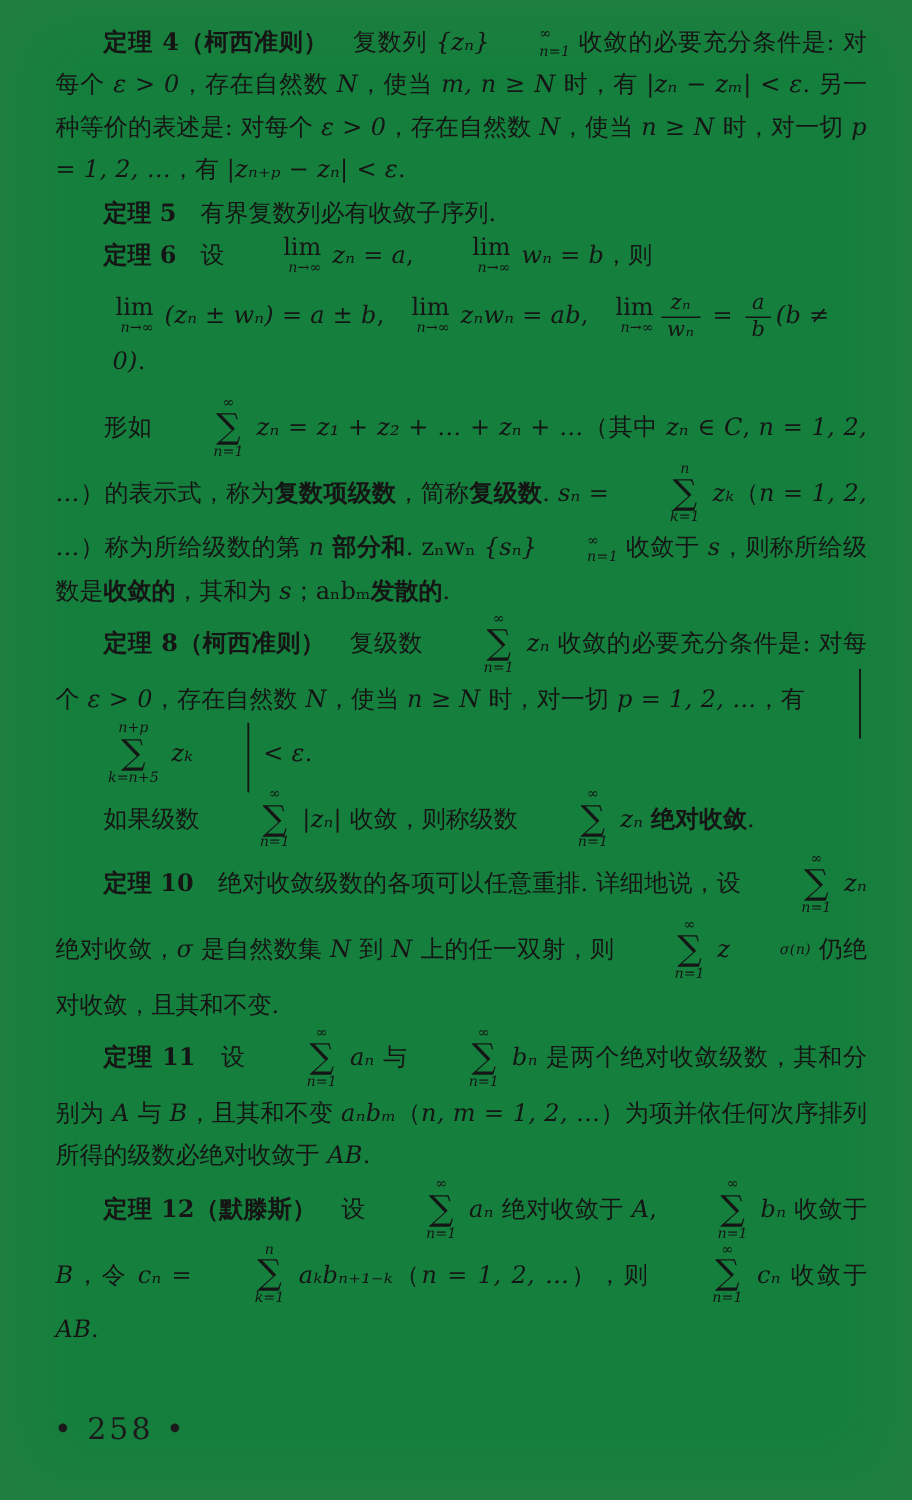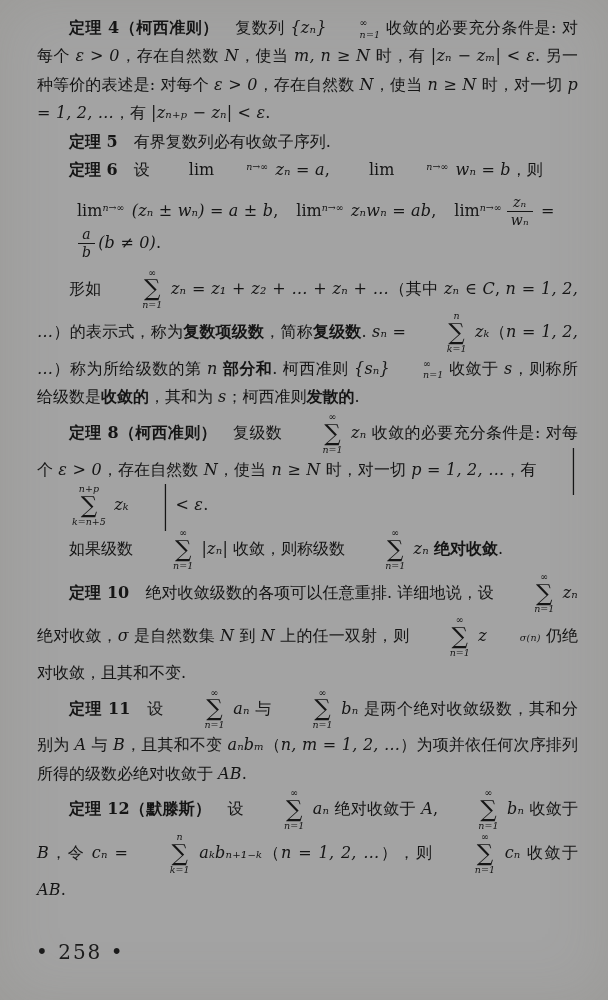--- a/index.html
+++ b/index.html
@@ -2,35 +2,35 @@
 <html><head>
 <meta charset="utf-8">
 <style>
   html,body{margin:0;padding:0;}
   body{
     width:608px;height:1000px;background:#e9e7e2;
     font-family:"DejaVu Serif","Liberation Serif",serif;
   }
   .page{
     position:relative;width:608px;height:1000px;overflow:hidden;
-    background:#a3a3a3;color:#151515;
+    background:#15803d;color:#151515;
     box-shadow:inset 0 0 60px rgba(120,115,100,.18);
   }
   .content{position:absolute;left:37px;right:30px;top:14px;}
   .blk{font-size:16px;line-height:1.78;text-align:justify;}
   .blk.indent{text-indent:2em;}
   .blk.eq{text-align:left;text-indent:0;padding-left:38px;margin:10px 0 8px 0;}
   .x{font-style:normal;}
   .b{font-weight:bold;}
   .m{font-style:italic;font-family:"DejaVu Serif",serif;letter-spacing:.2px;}
   .msum{display:inline-flex;flex-direction:column;align-items:center;
         vertical-align:middle;line-height:1;margin:0 3px;font-style:normal;}
   .msum .sg{font-size:23px;line-height:.95;font-style:normal;}
   .lm{font-size:9.5px;line-height:1.15;font-style:italic;white-space:nowrap;}
-  .mlim{display:inline-flex;flex-direction:row;align-items:flex-start;
+  .mlim{display:inline-flex;flex-direction:column;align-items:flex-end;
         vertical-align:middle;line-height:1;margin:0 2px;}
   .mlim .w{font-size:16px;font-style:normal;line-height:1.05;}
   .mfrac{display:inline-flex;flex-direction:column;align-items:center;
          vertical-align:middle;line-height:1.05;margin:0 3px;font-size:14px;}
   .mfrac .dn{border-top:1.2px solid #151515;padding:1px 4px 0 4px;text-align:right;}
   .mfrac .nm{padding:0 4px 1px 4px;}
   .mss{display:inline-flex;flex-direction:column;align-items:flex-start;
        vertical-align:middle;font-size:9.5px;line-height:1.2;margin-left:1px;}
   .mbar{display:inline-block;transform:scaleY(2.9);font-style:normal;
         margin:0 2px;vertical-align:middle;}
@@ -71,24 +71,24 @@
           <span class="dn m">b</span>
         </span><span class="m">(b ≠ 0)</span><span class="x">.</span></div>
       <div class="blk indent"><span class="x">形如 </span><span class="msum">
           <span class="lm">∞</span>
           <span class="sg">∑</span>
           <span class="lm">n=1</span>
         </span><span class="m"> zₙ = z₁ + z₂ + … + zₙ + …</span><span class="x">（其中 </span><span class="m">zₙ ∈ C</span><span class="x">, </span><span class="m">n = 1, 2, …</span><span class="x">）的表示式，称为</span><span class="b">复数项级数</span><span class="x">，简称</span><span class="b">复级数</span><span class="x">. </span><span class="m">sₙ = </span><span class="msum">
           <span class="lm">n</span>
           <span class="sg">∑</span>
           <span class="lm">k=1</span>
-        </span><span class="m"> zₖ</span><span class="x">（</span><span class="m">n = 1, 2, …</span><span class="x">）称为所给级数的第 </span><span class="m">n</span><span class="x"> </span><span class="b">部分和</span><span class="x">. 柯西准则 </span><span class="m">{sₙ}</span><span class="mss">
+        </span><span class="m"> zₖ</span><span class="x">（</span><span class="m">n = 1, 2, …</span><span class="x">）称为所给级数的第 </span><span class="m">n</span><span class="x"> </span><span class="b">部分和</span><span class="x">. zₙwₙ </span><span class="m">{sₙ}</span><span class="mss">
           <span class="m">∞</span>
           <span class="m">n=1</span>
-        </span><span class="x"> 收敛于 </span><span class="m">s</span><span class="x">，则称所给级数是</span><span class="b">收敛的</span><span class="x">，其和为 </span><span class="m">s</span><span class="x">；柯西准则</span><span class="b">发散的</span><span class="x">.</span></div>
+        </span><span class="x"> 收敛于 </span><span class="m">s</span><span class="x">，则称所给级数是</span><span class="b">收敛的</span><span class="x">，其和为 </span><span class="m">s</span><span class="x">；aₙbₘ</span><span class="b">发散的</span><span class="x">.</span></div>
       <div class="blk indent"><span class="b">定理 8（柯西准则）</span><span class="x">　复级数 </span><span class="msum">
           <span class="lm">∞</span>
           <span class="sg">∑</span>
           <span class="lm">n=1</span>
         </span><span class="m"> zₙ</span><span class="x"> 收敛的必要充分条件是: 对每个 </span><span class="m">ε &gt; 0</span><span class="x">，存在自然数 </span><span class="m">N</span><span class="x">，使当 </span><span class="m">n ≥ N</span><span class="x"> 时，对一切 </span><span class="m">p = 1, 2, …</span><span class="x">，有</span><span class="mbar">|</span><span class="msum">
           <span class="lm">n+p</span>
           <span class="sg">∑</span>
           <span class="lm">k=n+5</span>
         </span><span class="m"> zₖ</span><span class="mbar">|</span><span class="m"> &lt; ε</span><span class="x">.</span></div>
       <div class="blk indent"><span class="x">如果级数 </span><span class="msum">

